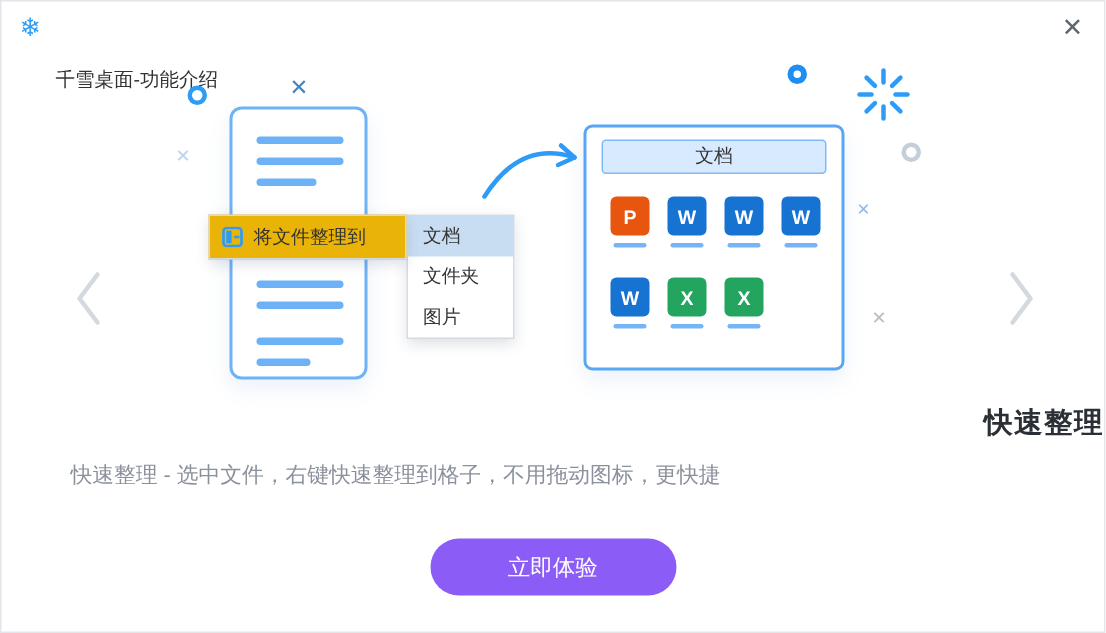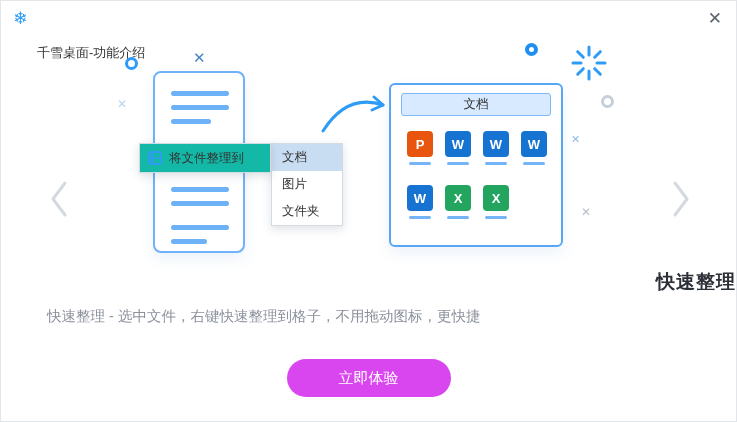--- a/index.html
+++ b/index.html
@@ -37,21 +37,21 @@
   .doc-card {
     position:absolute; left:152px; top:70px; width:92px; height:182px;
     background:#fff; border:2px solid #6fb2f7; border-radius:8px;
     box-shadow:0 6px 14px rgba(70,130,200,.10);
   }
   .doc-line { position:absolute; left:16px; height:5px; border-radius:3px; background:#6db1f7; }
 
   
   .ctx-menu {
     position:absolute; left:138px; top:142px; width:132px; height:30px;
-    background:#14b8a6; border:1px solid #d5dae1; box-shadow:0 3px 9px rgba(40,60,90,.16);
+    background:#eab308; border:1px solid #d5dae1; box-shadow:0 3px 9px rgba(40,60,90,.16);
     display:flex; align-items:center; gap:7px; padding-left:8px; z-index:3;
   }
   .ctx-menu-label { font-size:12.5px; color:#333; white-space:nowrap; }
   .submenu {
     position:absolute; left:270px; top:142px; width:72px;
     background:#fff; border:1px solid #d5dae1; box-shadow:0 3px 9px rgba(40,60,90,.16); z-index:2;
   }
   .submenu-item { height:27px; line-height:27px; padding-left:10px; font-size:12.5px; color:#333; white-space:nowrap; }
   .submenu-item.selected { background:#c9ddf2; }
 
@@ -147,22 +147,22 @@
   <div class="ctx-menu">
     <svg width="14" height="14" viewBox="0 0 14 14">
       <rect x="1" y="1" width="12" height="12" rx="2" fill="none" stroke="#2e9cf6" stroke-width="1.8"></rect>
       <rect x="2.8" y="2.8" width="3.6" height="8.4" fill="#2e9cf6"></rect>
       <line x1="8.2" y1="7" x2="11.6" y2="7" stroke="#2e9cf6" stroke-width="1.8"></line>
     </svg>
     <span class="ctx-menu-label">将文件整理到</span>
   </div>
   <div class="submenu">
     <div class="submenu-item selected">文档</div>
+    <div class="submenu-item">文件夹</div>
     <div class="submenu-item">图片</div>
-    <div class="submenu-item">文件夹</div>
   </div>
 
   <span class="arrow">
     <svg width="72" height="48" viewBox="0 0 72 48">
       <path d="M4,42 Q28,4 64,16" fill="none" stroke="#2e9cf6" stroke-width="3" stroke-linecap="round"></path>
       <polyline points="55,8 64,16 53,21" fill="none" stroke="#2e9cf6" stroke-width="3" stroke-linecap="round" stroke-linejoin="round"></polyline>
     </svg>
   </span>
 
   <div class="panel">
@@ -193,15 +193,15 @@
       <span class="fname"></span>
     </div>
     <div class="file" style="left:92px;  top:100px;">
       <span class="badge" style="background: rgb(35, 164, 95);">X</span>
       <span class="fname"></span>
     </div>
   </div>
 
   <div class="feature-title">快速整理</div>
   <div class="feature-desc">快速整理 - 选中文件，右键快速整理到格子，不用拖动图标，更快捷</div>
-  <button class="cta" style="background: #d946ef;">立即体验</button>
+  <button class="cta" style="background: #8b5cf6;">立即体验</button>
 
 </div>
 
 </body></html>

